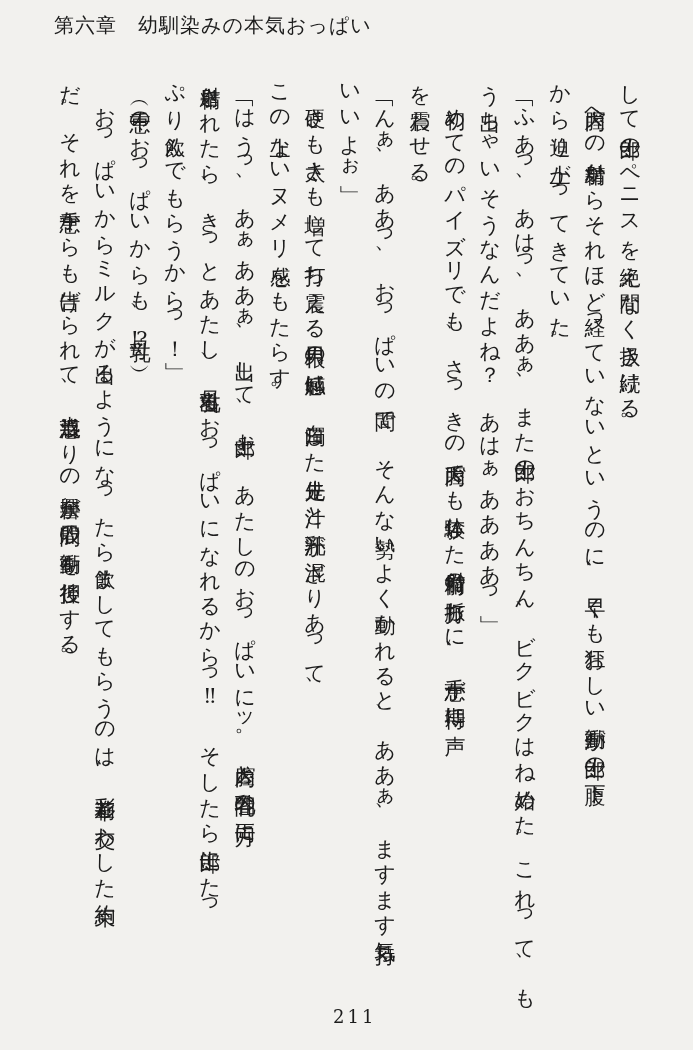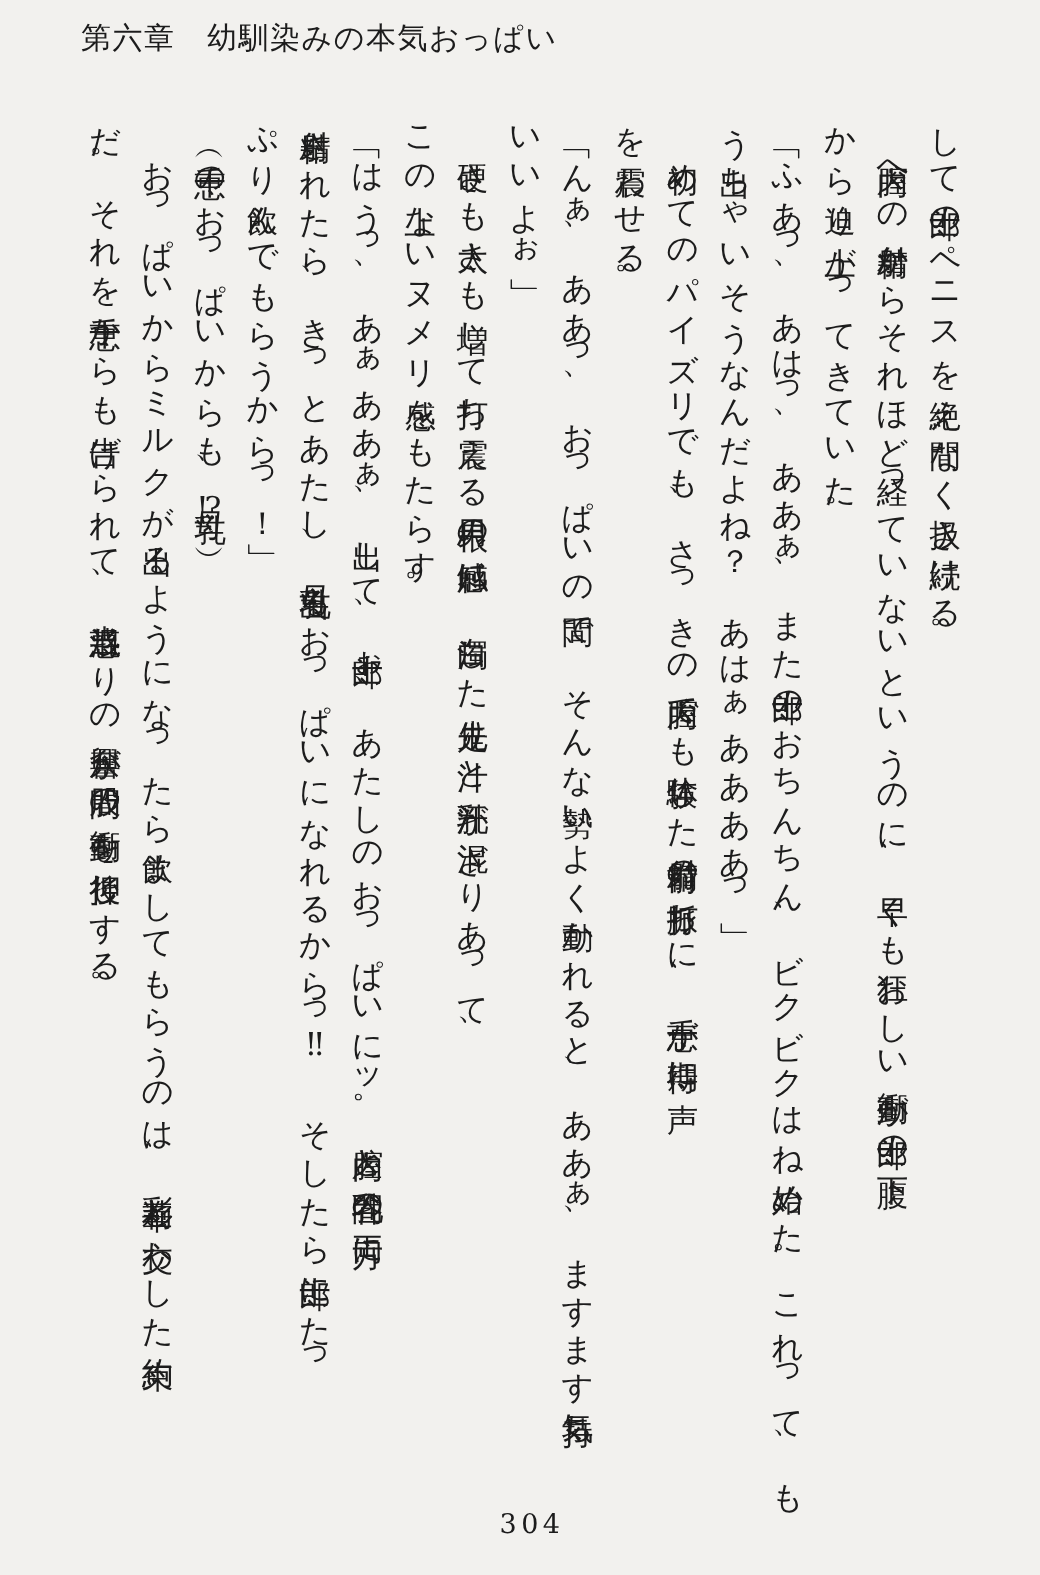--- a/index.html
+++ b/index.html
@@ -56,14 +56,14 @@
       <div class="tline">　硬さも太さも増して打ち震える男根の感触に、白濁した先走り汁と乳汗が混ざりあって、</div>
       <div class="tline">この上ないヌメリ感をもたらす。</div>
       <div class="tline">　「はうっ、あぁああぁ、出して、士郎ぉ、あたしのおっぱいにッ。膣内と乳谷間の両方に</div>
       <div class="tline">射精されたら、きっとあたし、母乳出るおっぱいになれるからっ‼　そしたら士郎にたっ</div>
       <div class="tline">ぷり飲んでもらうからっ！」</div>
       <div class="tline">　（千恵のおっぱいからも、母乳⁉）</div>
       <div class="tline">　おっぱいからミルクが出るようになったら飲ましてもらうのは、彩莉華と交わした約束</div>
       <div class="tline">だ。それを千恵からも告げられて、当惑混じりの興奮が股間の衝動を後押しする。</div>
     </div>
 
-  <div class="page-number">304</div>
+  <div class="page-number">211</div>
 </div>
 
 </body></html>

